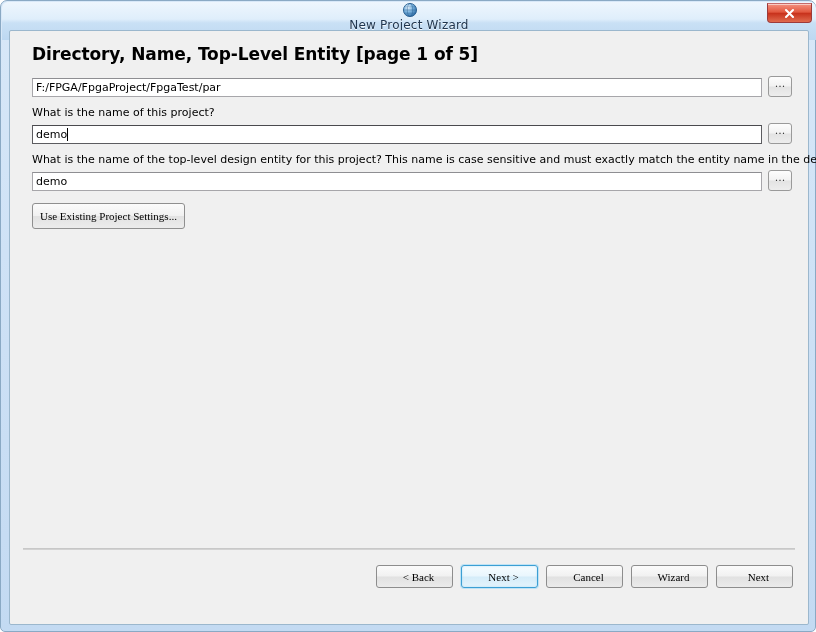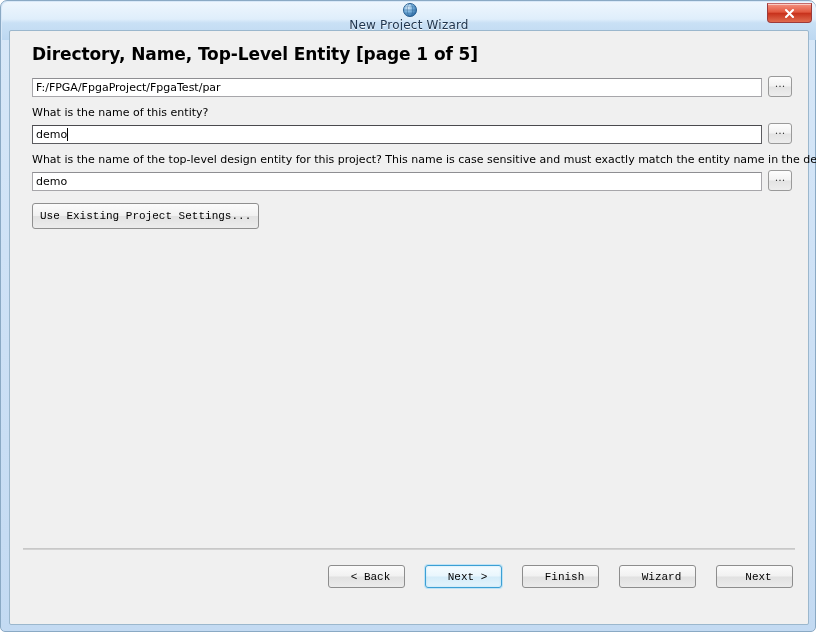--- a/index.html
+++ b/index.html
@@ -185,21 +185,21 @@
     display: inline-flex;
     align-items: center;
     justify-content: center;
     height: 20px;
     padding: 12px 7px;
     margin-top: 3px;
     box-sizing: border-box;
     border: 1px solid #8f8f8f;
     border-radius: 3px;
     background: linear-gradient(to bottom, #fbfbfb 0%, #f1f1f1 48%, #e2e2e2 52%, #ececec 100%);
-    font-family: Liberation Mono, monospace;
+    font-family: Liberation Serif, serif;
     font-size: 11px;
     color: #000000;
     cursor: pointer;
     white-space: nowrap;
   }
 
   
   .footer-sep {
     position: absolute;
     left: 12px;
@@ -218,26 +218,26 @@
     display: flex;
     align-items: flex-start;
     justify-content: flex-end;
     padding-right: 14px;
     padding-top: 9px;
     box-sizing: border-box;
   }
   .wiz-btn {
     width: 77px;
     height: 23px;
-    margin-left: 20px;
+    margin-left: 8px;
     box-sizing: border-box;
     border: 1px solid #8d8d8d;
     border-radius: 3px;
     background: linear-gradient(to bottom, #fbfbfb 0%, #f1f1f1 48%, #e1e1e1 52%, #ebebeb 100%);
-    font-family: Liberation Mono, monospace;
+    font-family: Liberation Serif, serif;
     font-size: 11px;
     color: #000000;
     display: flex;
     align-items: center;
     justify-content: center;
     cursor: pointer;
     white-space: nowrap;
     padding-left: 8px;
   }
   .wiz-btn.default {
@@ -291,21 +291,21 @@
           <div class="field-row">
             <div class="input-wrap">
               <input class="text-input" type="text" value="F:/FPGA/FpgaProject/FpgaTest/par" style="">
             </div>
             <div class="browse-btn">...</div>
           </div>
         </div>
 
         
         <div>
-          <div class="field-label">What is the name of this entity?</div>
+          <div class="field-label">What is the name of this project?</div>
           <div class="field-row">
             <div class="input-wrap">
               <input class="text-input focused" type="text" value="demo" style="">
               <span class="caret" id="name-caret" style="left: 35.2031px;"></span>
             </div>
             <div class="browse-btn">...</div>
           </div>
         </div>
 
         
@@ -320,20 +320,20 @@
         </div>
 
         <div class="settings-btn">Use Existing Project Settings...</div>
       </div>
 
       <div class="footer-sep"></div>
 
       <div class="footer">
         <div class="wiz-btn">&lt; Back</div>
         <div class="wiz-btn default">Next &gt;</div>
-        <div class="wiz-btn">Finish</div>
+        <div class="wiz-btn">Cancel</div>
         <div class="wiz-btn">Wizard</div>
         <div class="wiz-btn">Next</div>
       </div>
 
     </div>
   </div>
 </div>
 
 </body></html>

